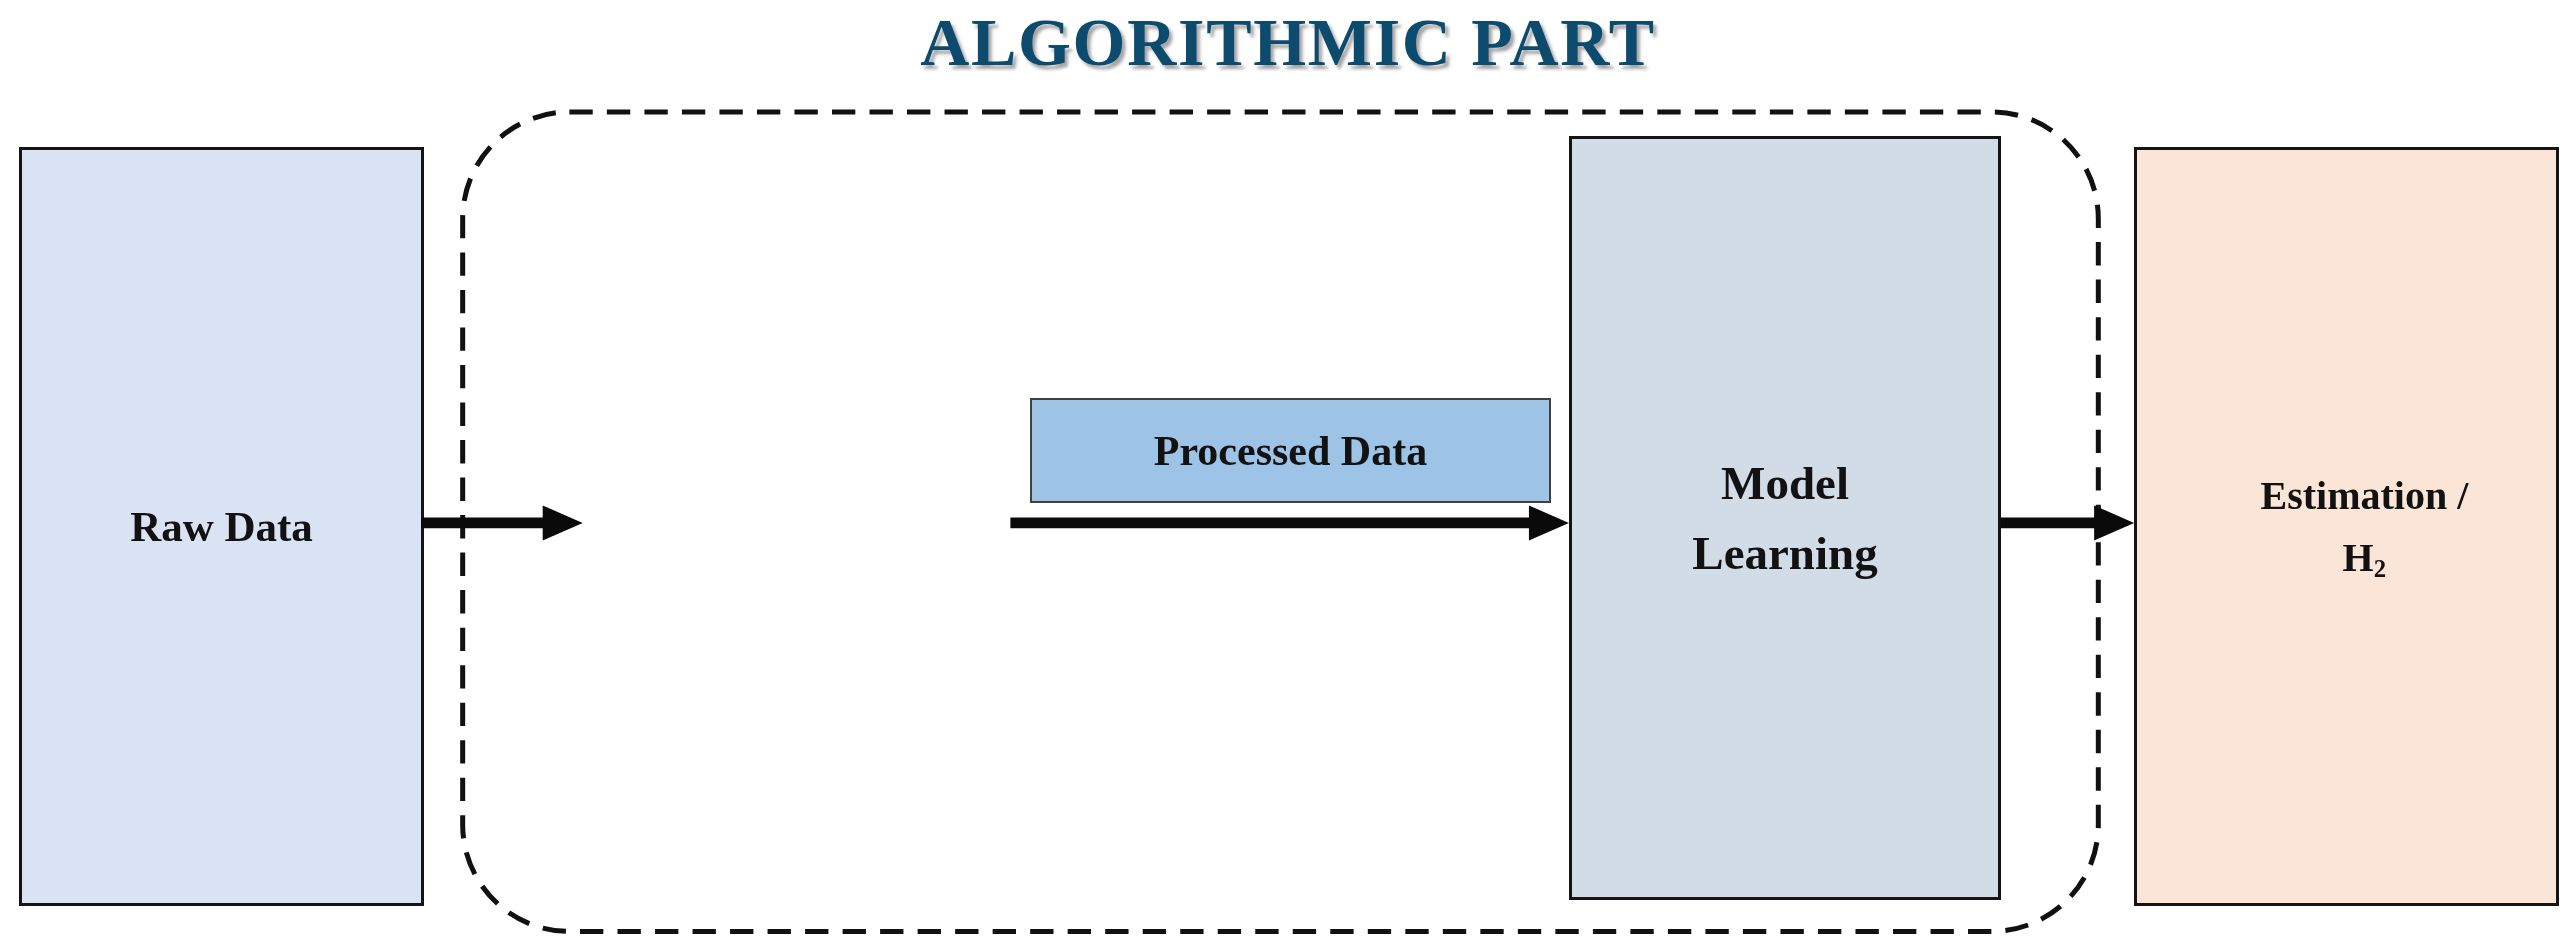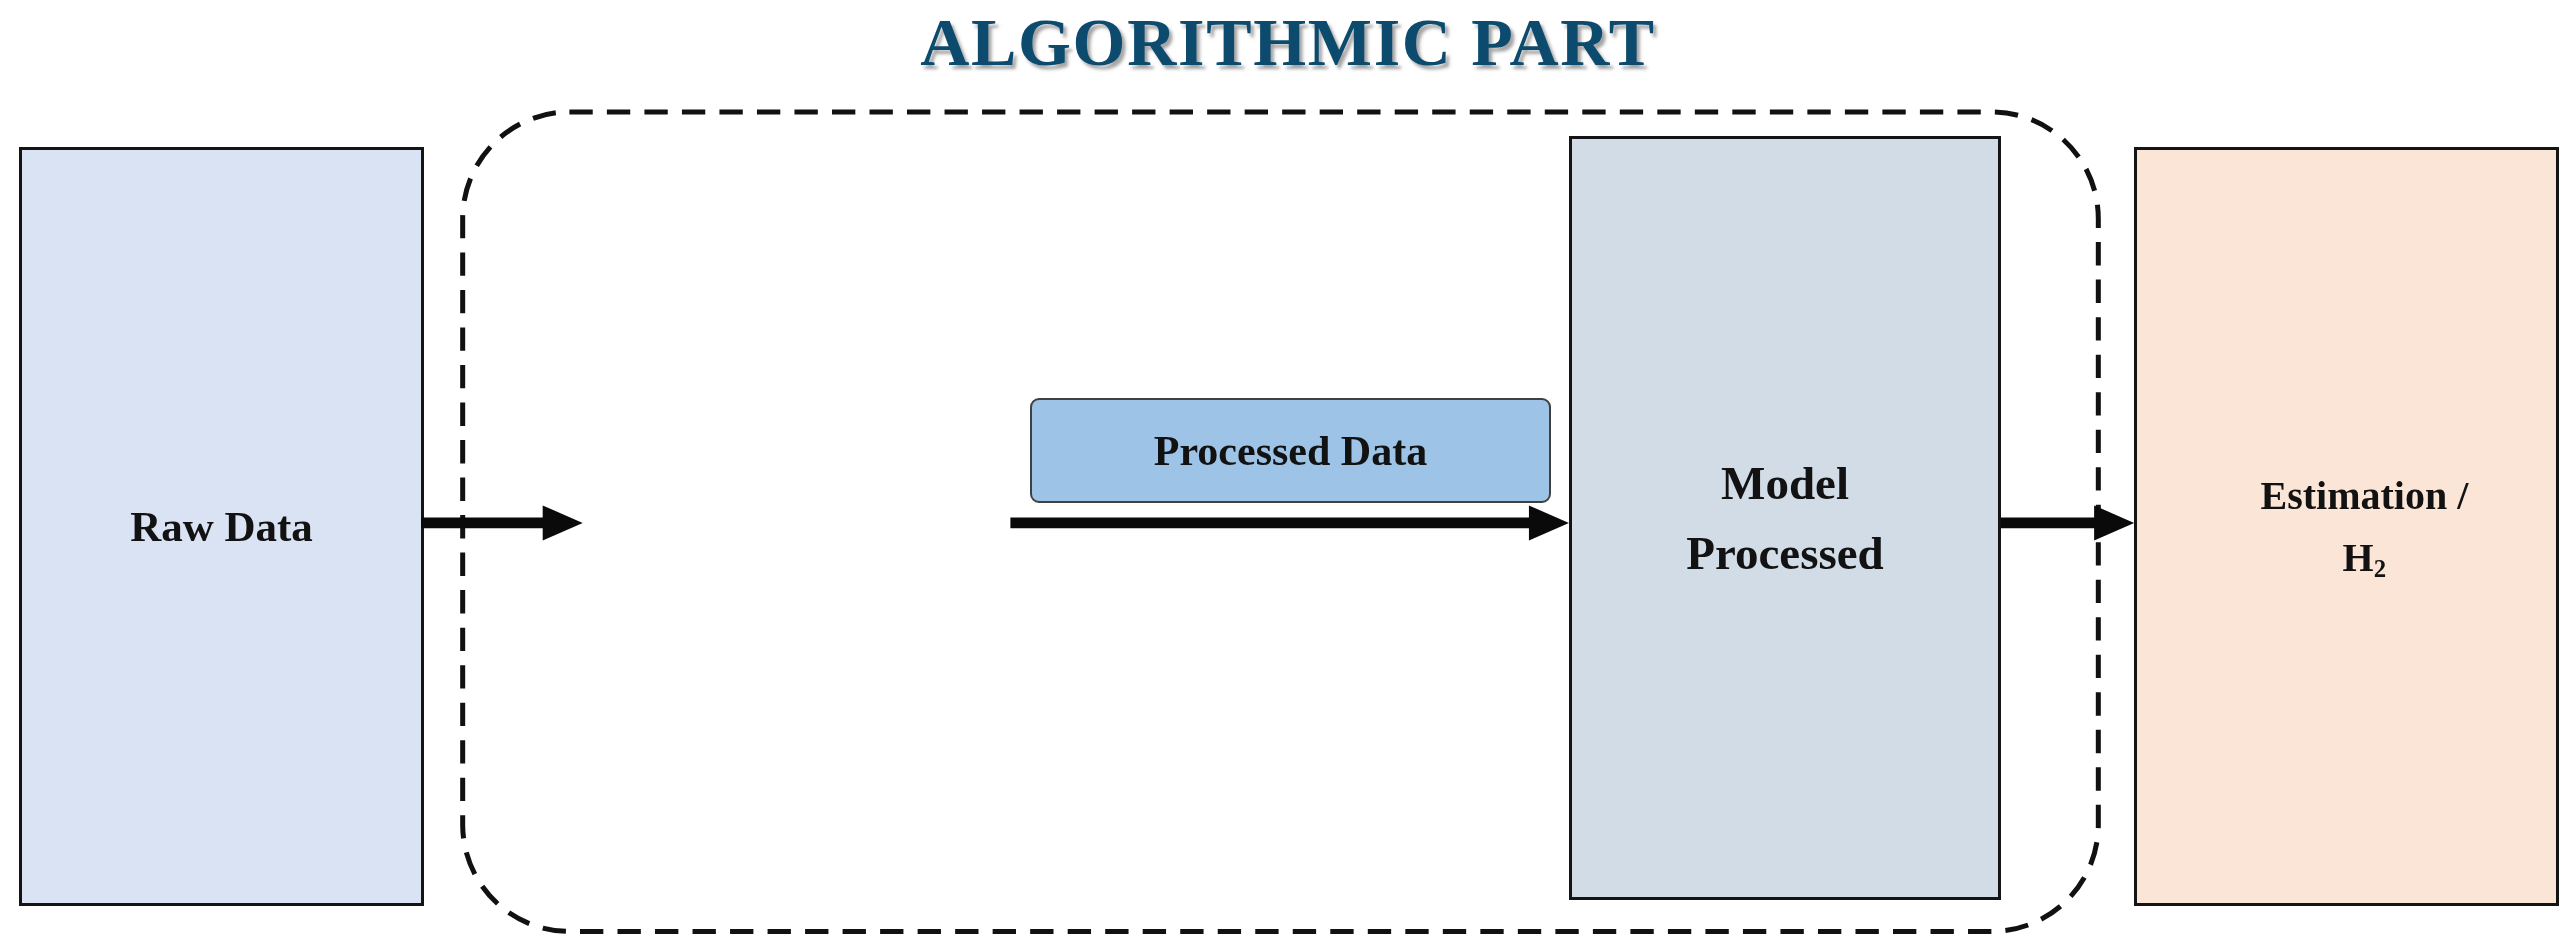--- a/index.html
+++ b/index.html
@@ -88,27 +88,27 @@
 
 <div id="canvas">
 
   <div class="diagram-title">ALGORITHMIC PART</div>
 
   <div class="node node-raw" style="background-color: rgb(218, 227, 243); border-color: rgb(20, 20, 20);">
     <span class="line">Raw Data</span>
   </div>
 
 
-  <div class="node node-processed" style="background-color: rgb(157, 195, 230); border-color: rgb(64, 64, 64); border-radius: 9px;">
+  <div class="node node-processed" style="background-color: rgb(157, 195, 230); border-color: rgb(64, 64, 64);">
     <span class="line">Processed Data</span>
   </div>
 
   <div class="node node-model" style="background-color: rgb(210, 220, 230); border-color: rgb(20, 20, 20);">
     <span class="line">Model</span>
-    <span class="line">Processed</span>
+    <span class="line">Learning</span>
   </div>
 
   <div class="node node-estimation" style="background-color: rgb(251, 229, 214); border-color: rgb(20, 20, 20); padding-left: 44px;">
     <span class="line">Estimation /</span>
     <span class="line">
       <span>H</span><sub class="chem">2</sub>
     </span>
   </div>
 
   <svg id="overlay" viewBox="0 0 3090 1139" xmlns="http://www.w3.org/2000/svg">

